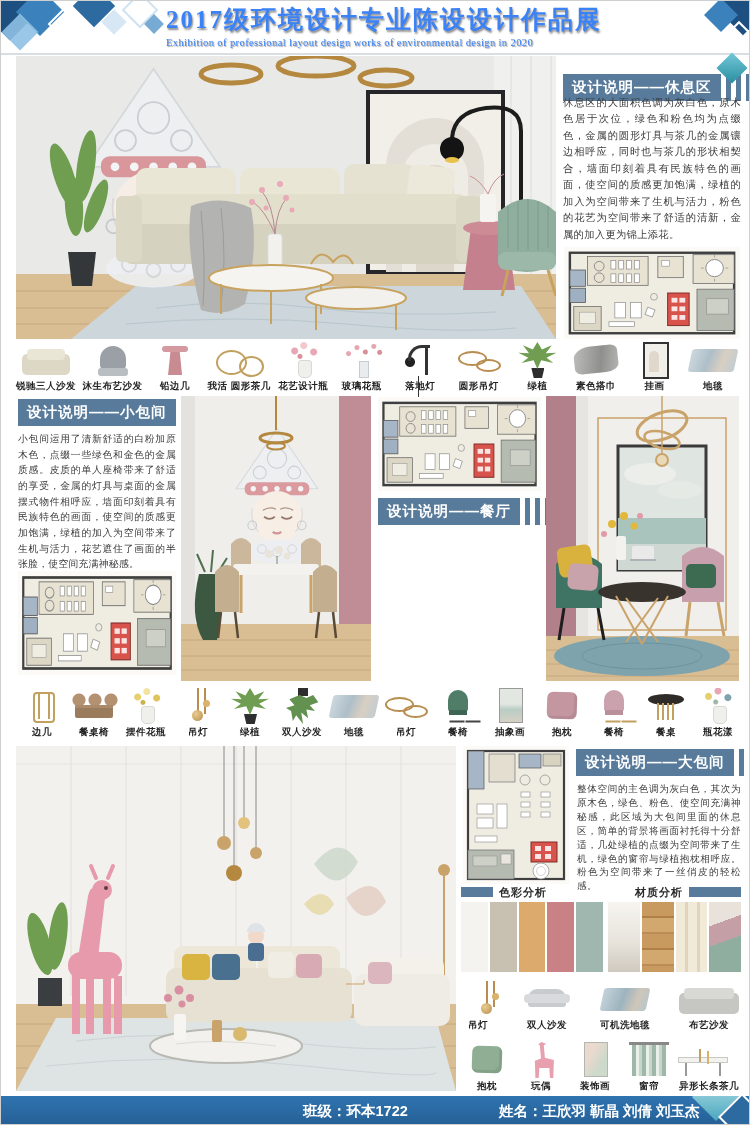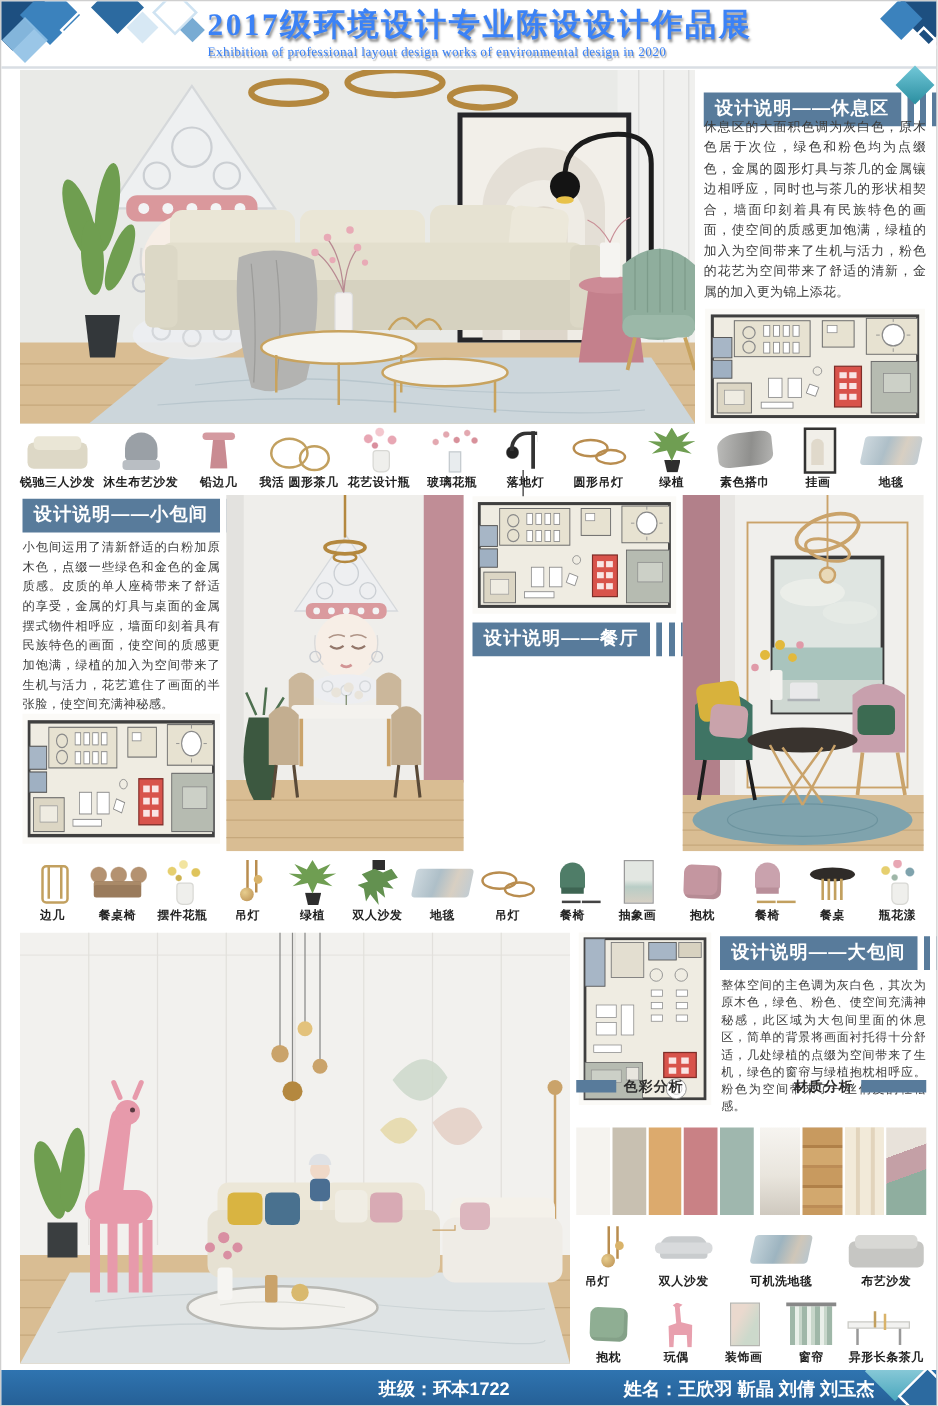--- a/index.html
+++ b/index.html
@@ -21,21 +21,21 @@
   .sec-head{position:absolute;display:flex;height:27px;}
   .sec-head .bar{background:#587b9b;color:#fff;font-weight:bold;font-size:14.5px;line-height:27px;padding:0 9px;letter-spacing:1px;white-space:nowrap;}
   .sec-head .stripes{width:26px;margin-left:5px;background:repeating-linear-gradient(90deg,#587b9b 0 5px,transparent 5px 10px);}
   .sec-text{position:absolute;font-size:10px;line-height:1.6;color:#3b3b3b;text-align:justify;letter-spacing:.3px;}
 
   
   .plan{position:absolute;background:#fbfaf7;}
   .render{position:absolute;display:block;}
 
   
-  .an-row{position:absolute;left:460px;top:861px;width:280px;height:14px;display:flex;align-items:center;justify-content:center;}
+  .an-row{position:absolute;left:460px;top:884px;width:280px;height:14px;display:flex;align-items:center;justify-content:center;}
   .an-bar{height:10px;background:#587b9b;display:inline-block;}
   .an-label{font-size:11px;font-weight:bold;color:#2c2c2c;margin:0 6px;white-space:nowrap;letter-spacing:1px;}
   .swatches{position:absolute;left:460px;top:901px;width:142px;height:70px;display:flex;gap:2px;}
   .swatches .sw{flex:1;}
   .materials{position:absolute;left:607px;top:901px;width:133px;height:70px;display:flex;gap:2px;}
   .materials .mt{flex:1;}
   .m1{background:linear-gradient(180deg,#f6f4f0 0%,#e9e5dd 55%,#cfc9bf 100%);}
   .m2{background:repeating-linear-gradient(180deg,#c89a5f 0 14px,#b08048 14px 16px,#d2a86e 16px 30px,#bc8c56 30px 32px);}
   .m3{background:repeating-linear-gradient(90deg,#f2ead9 0 9px,#e2d4bc 9px 12px),linear-gradient(180deg,#f2ead9,#e6d9c2);}
   .m4{background:linear-gradient(160deg,#e8e2da 0 30%,#c4a0a6 30% 55%,#8fae9f 55% 100%);}

